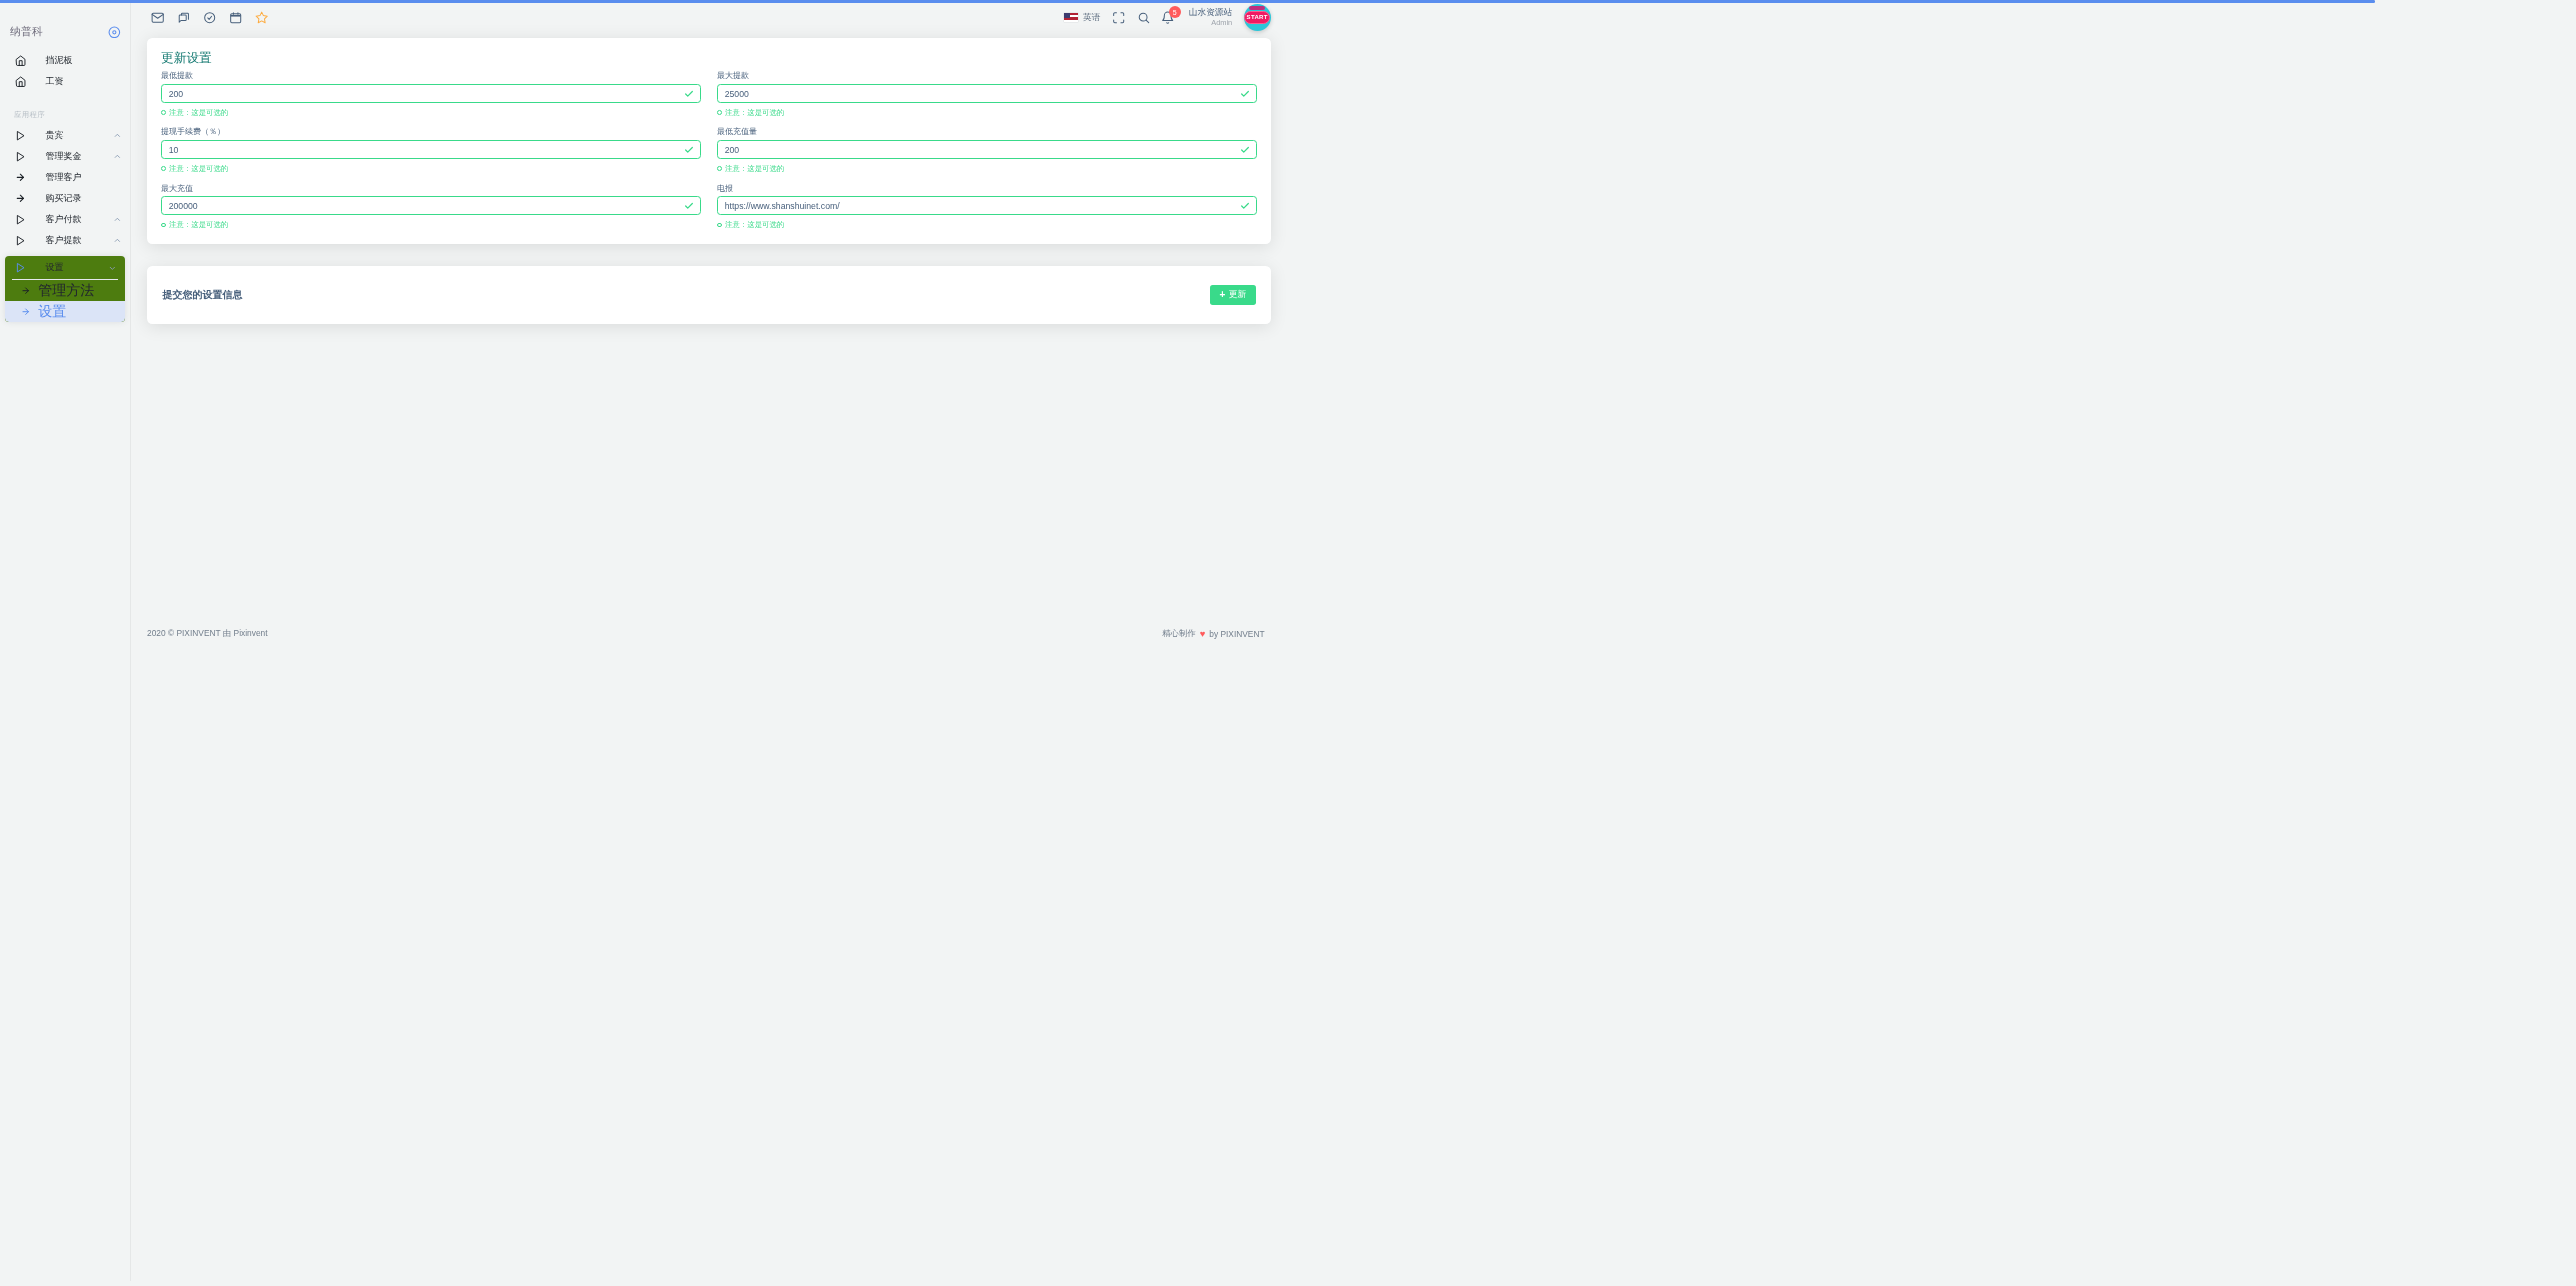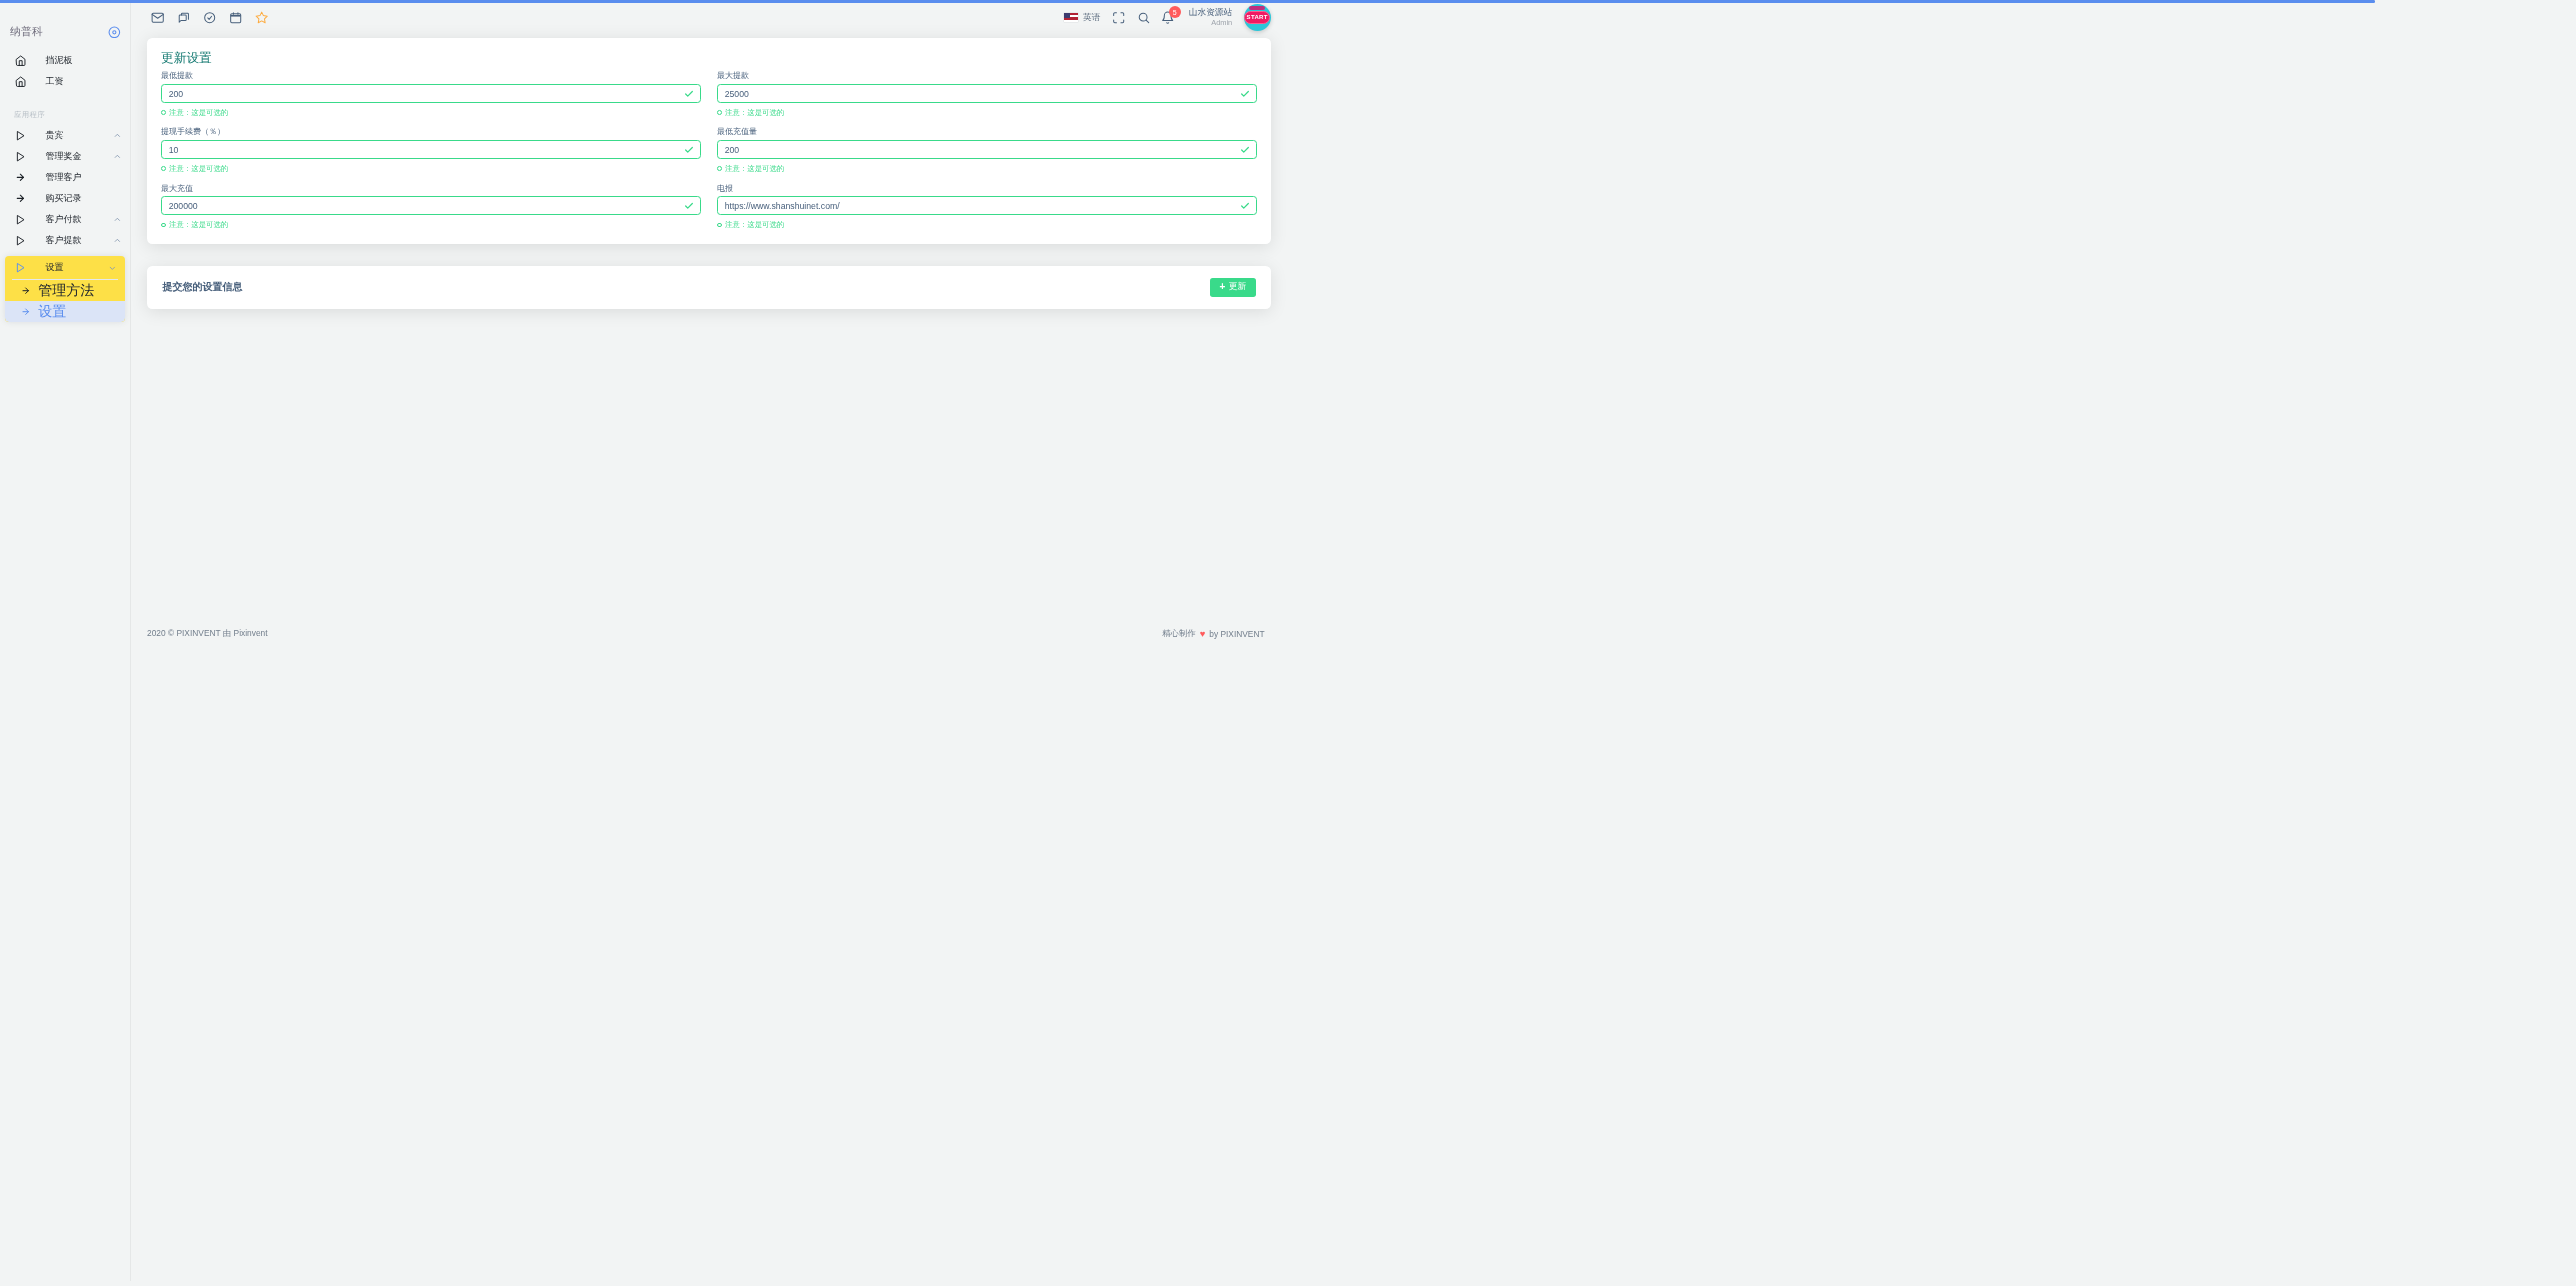--- a/index.html
+++ b/index.html
@@ -26,21 +26,21 @@
   .nav-item {
     height:21px; display:flex; align-items:center; gap:12px;
     padding:0 8px 0 15.4px; color:#22272e; font-size:9px; cursor:pointer;
   }
   .nav-item .item-icon { width:11.4px; height:11.4px; color:#1d2228; margin-right:6.7px; flex:none; }
   .nav-item .item-label { flex:1; white-space:nowrap; }
   .nav-item .chev { width:8.7px; height:8.7px; color:#8a9bb2; flex:none; }
   .nav-section { margin:17.4px 0 5.4px 14px; font-size:7.4px; color:#b9c0c7; letter-spacing:0.4px; }
 
   .settings-group {
-    background:#fde047; margin:5.4px 5.4px 0 5.4px; border-radius:4px;
+    background:#4d7c0f; margin:5.4px 5.4px 0 5.4px; border-radius:4px;
     box-shadow:0 0 6.7px rgba(58,70,93,.12); overflow:hidden; padding-bottom:0;
   }
   .settings-group .group-parent { padding-left:10px; height:23px; }
   .settings-group .group-parent .item-icon { color:#5a8dee; }
   .group-divider { border:none; border-top:0.7px solid #e4e8ec; margin:0 6.7px; }
   .sub-item { height:21px; display:flex; align-items:center; padding:0 6.7px 0 16px; font-size:14px; color:#22272e; cursor:pointer; }
   .sub-item .item-icon { width:9.4px; height:9.4px; margin-right:7.4px; color:#1d2228; flex:none; }
   .sub-item.active { background:#dbe4f7; color:#5a8dee; border-radius:0 0 4px 4px; }
   .sub-item.active .item-icon { color:#5a8dee; }
 
@@ -87,21 +87,21 @@
   .input-wrap { position:relative; }
   .text-input {
     width:100%; height:19px; border:0.7px solid #39da8a; border-radius:3.4px;
     padding:0 23px 0 6.7px; font-size:8.7px; color:#475f7b; background:#fff; outline:none;
     font-family:"Liberation Sans","DejaVu Sans",sans-serif;
   }
   .check-icon { position:absolute; right:6.7px; top:50%; transform:translateY(-50%); width:10px; height:10px; color:#39da8a; }
   .hint { display:flex; align-items:center; gap:3.4px; margin:4.7px 0 7.4px 0; color:#39da8a; font-size:7.4px; }
   .hint-ring { width:4.7px; height:4.7px; border:1px solid #39da8a; border-radius:50%; flex:none; }
 
-  .submit-card { margin-top:22px; height:43px; display:flex; align-items:center; padding:0 15.4px; }
+  .submit-card { margin-top:22px; height:58px; display:flex; align-items:center; padding:0 15.4px; }
   .submit-title { font-size:10px; font-weight:bold; color:#475f7b; }
   .update-btn {
     margin-left:auto; background:#39da8a; color:#fff; border:none; border-radius:2.7px;
     height:19.5px; padding:0 9.4px; font-size:8.7px; display:flex; align-items:center; gap:3.4px; cursor:pointer;
     font-family:"Liberation Sans","DejaVu Sans",sans-serif;
   }
   .update-btn .plus { font-size:10px; font-weight:bold; line-height:1; }
 
   
   .footer {

